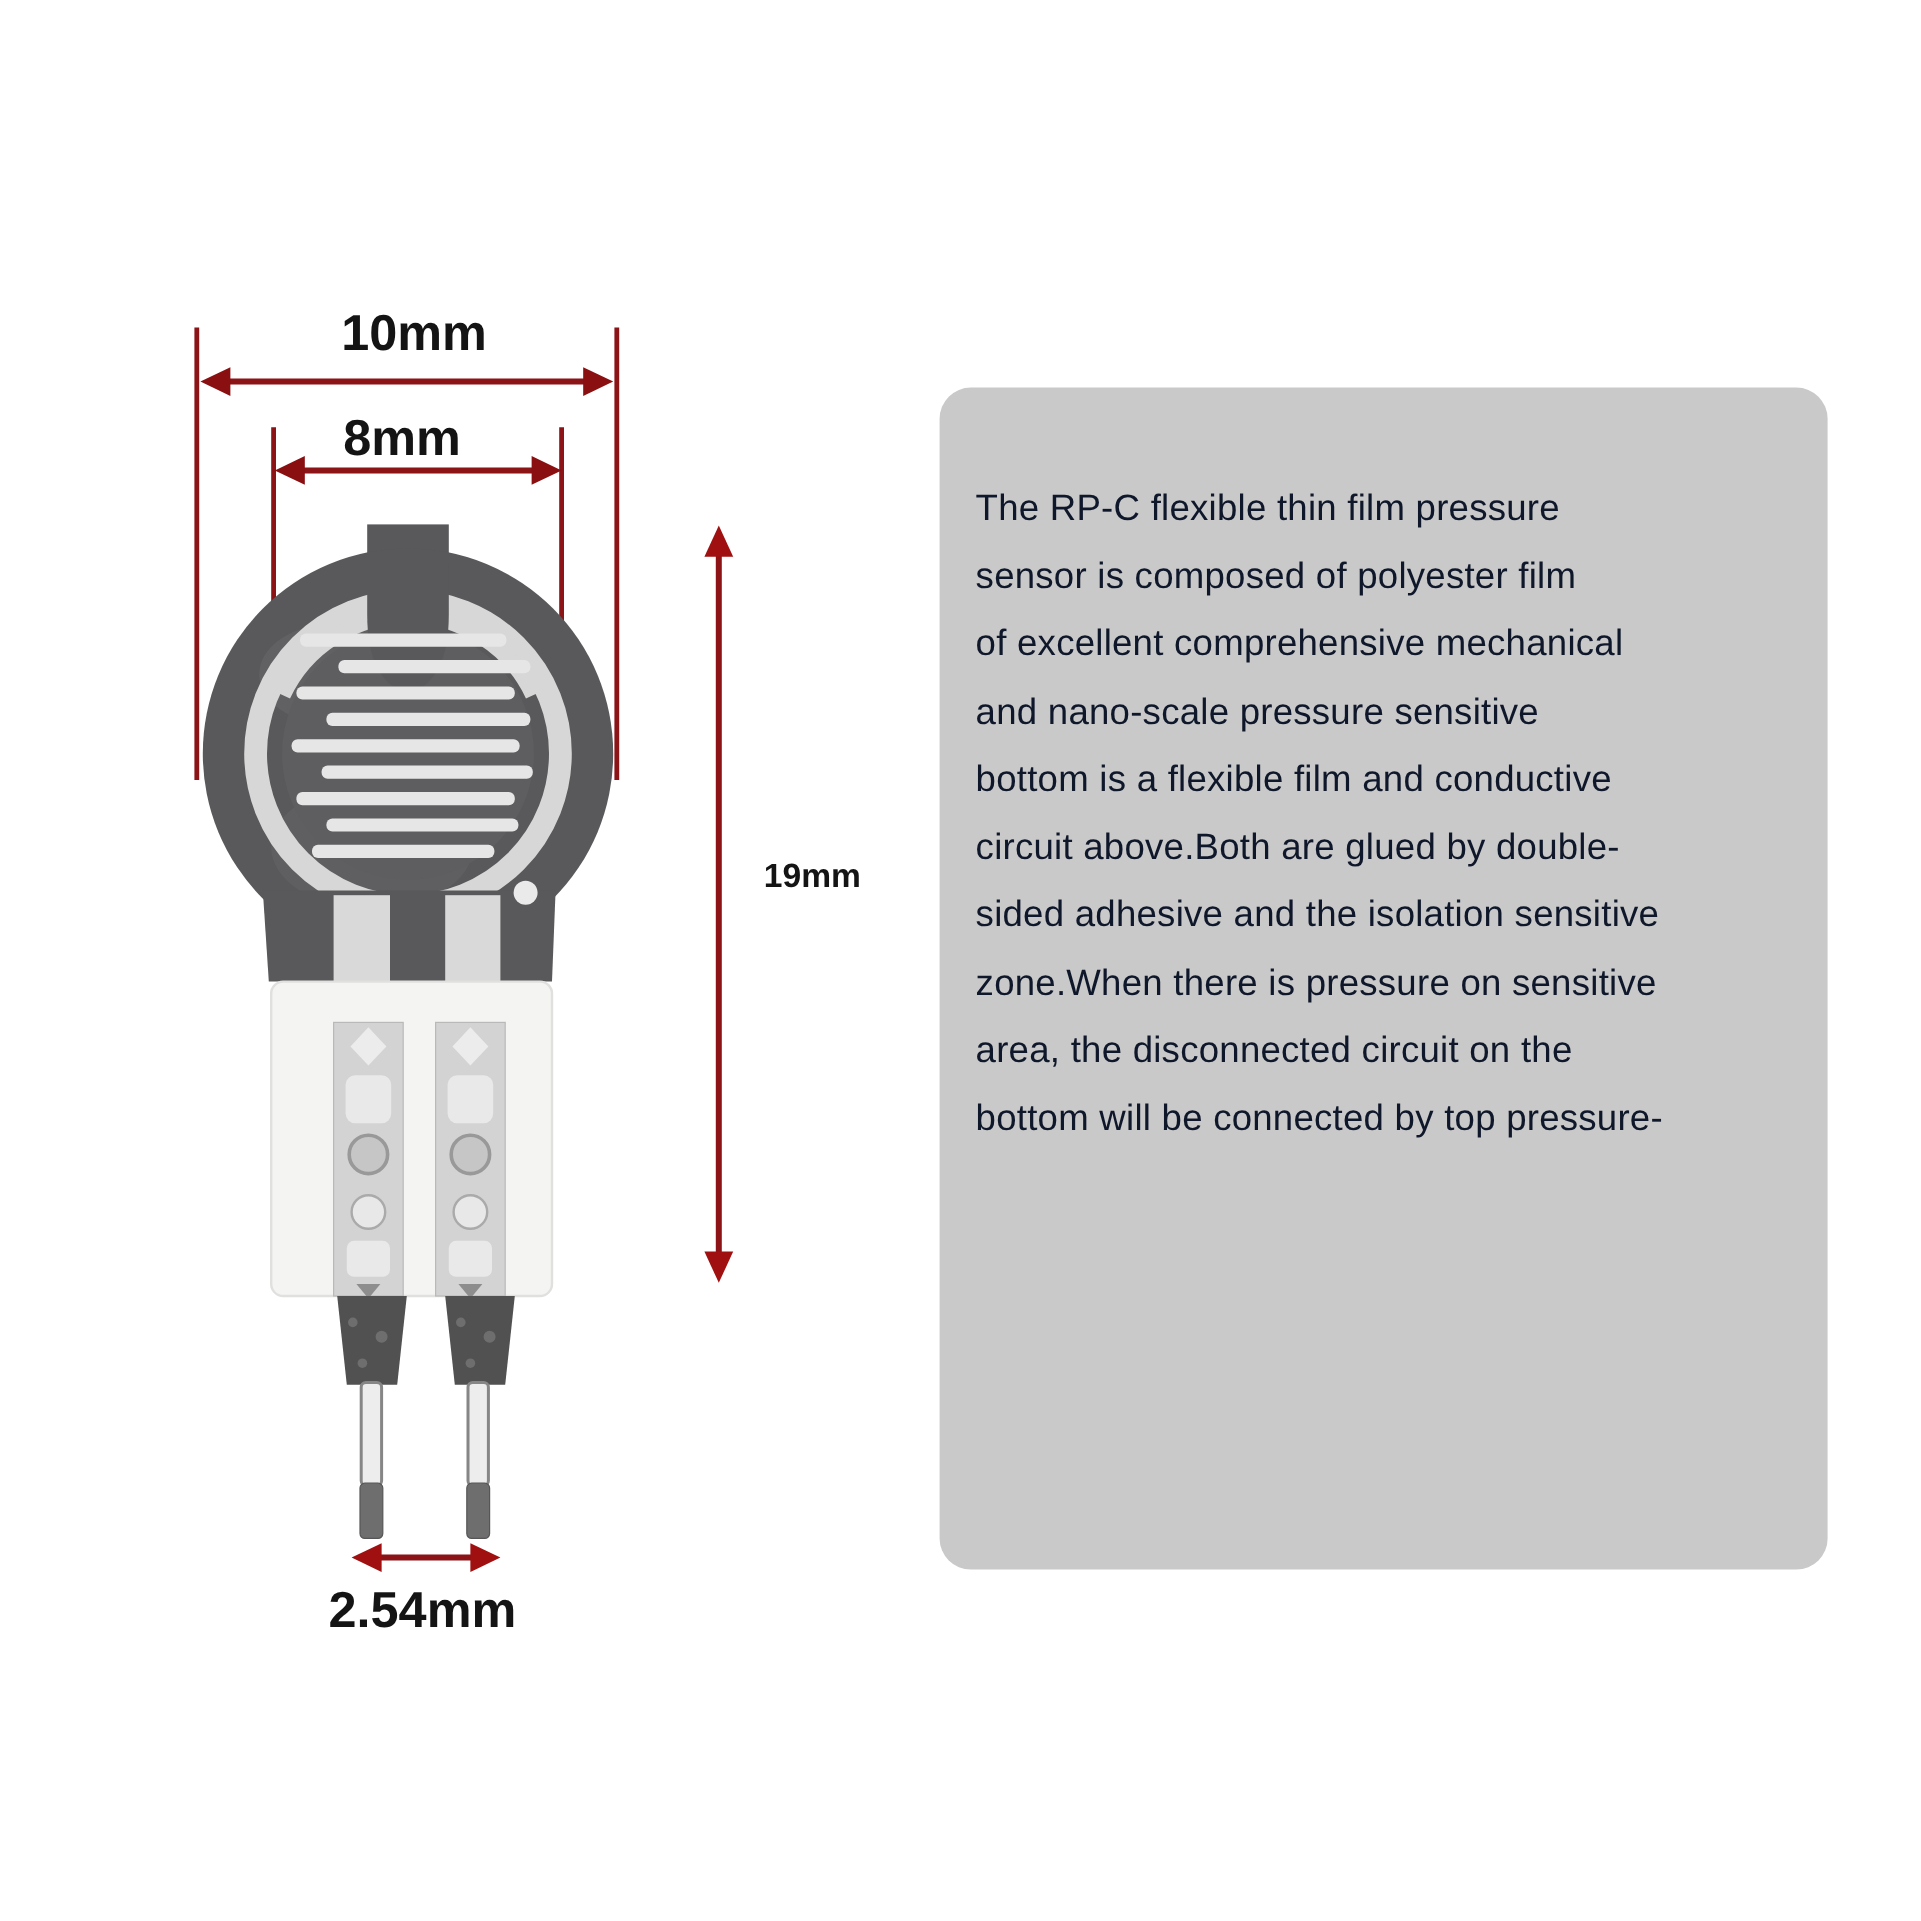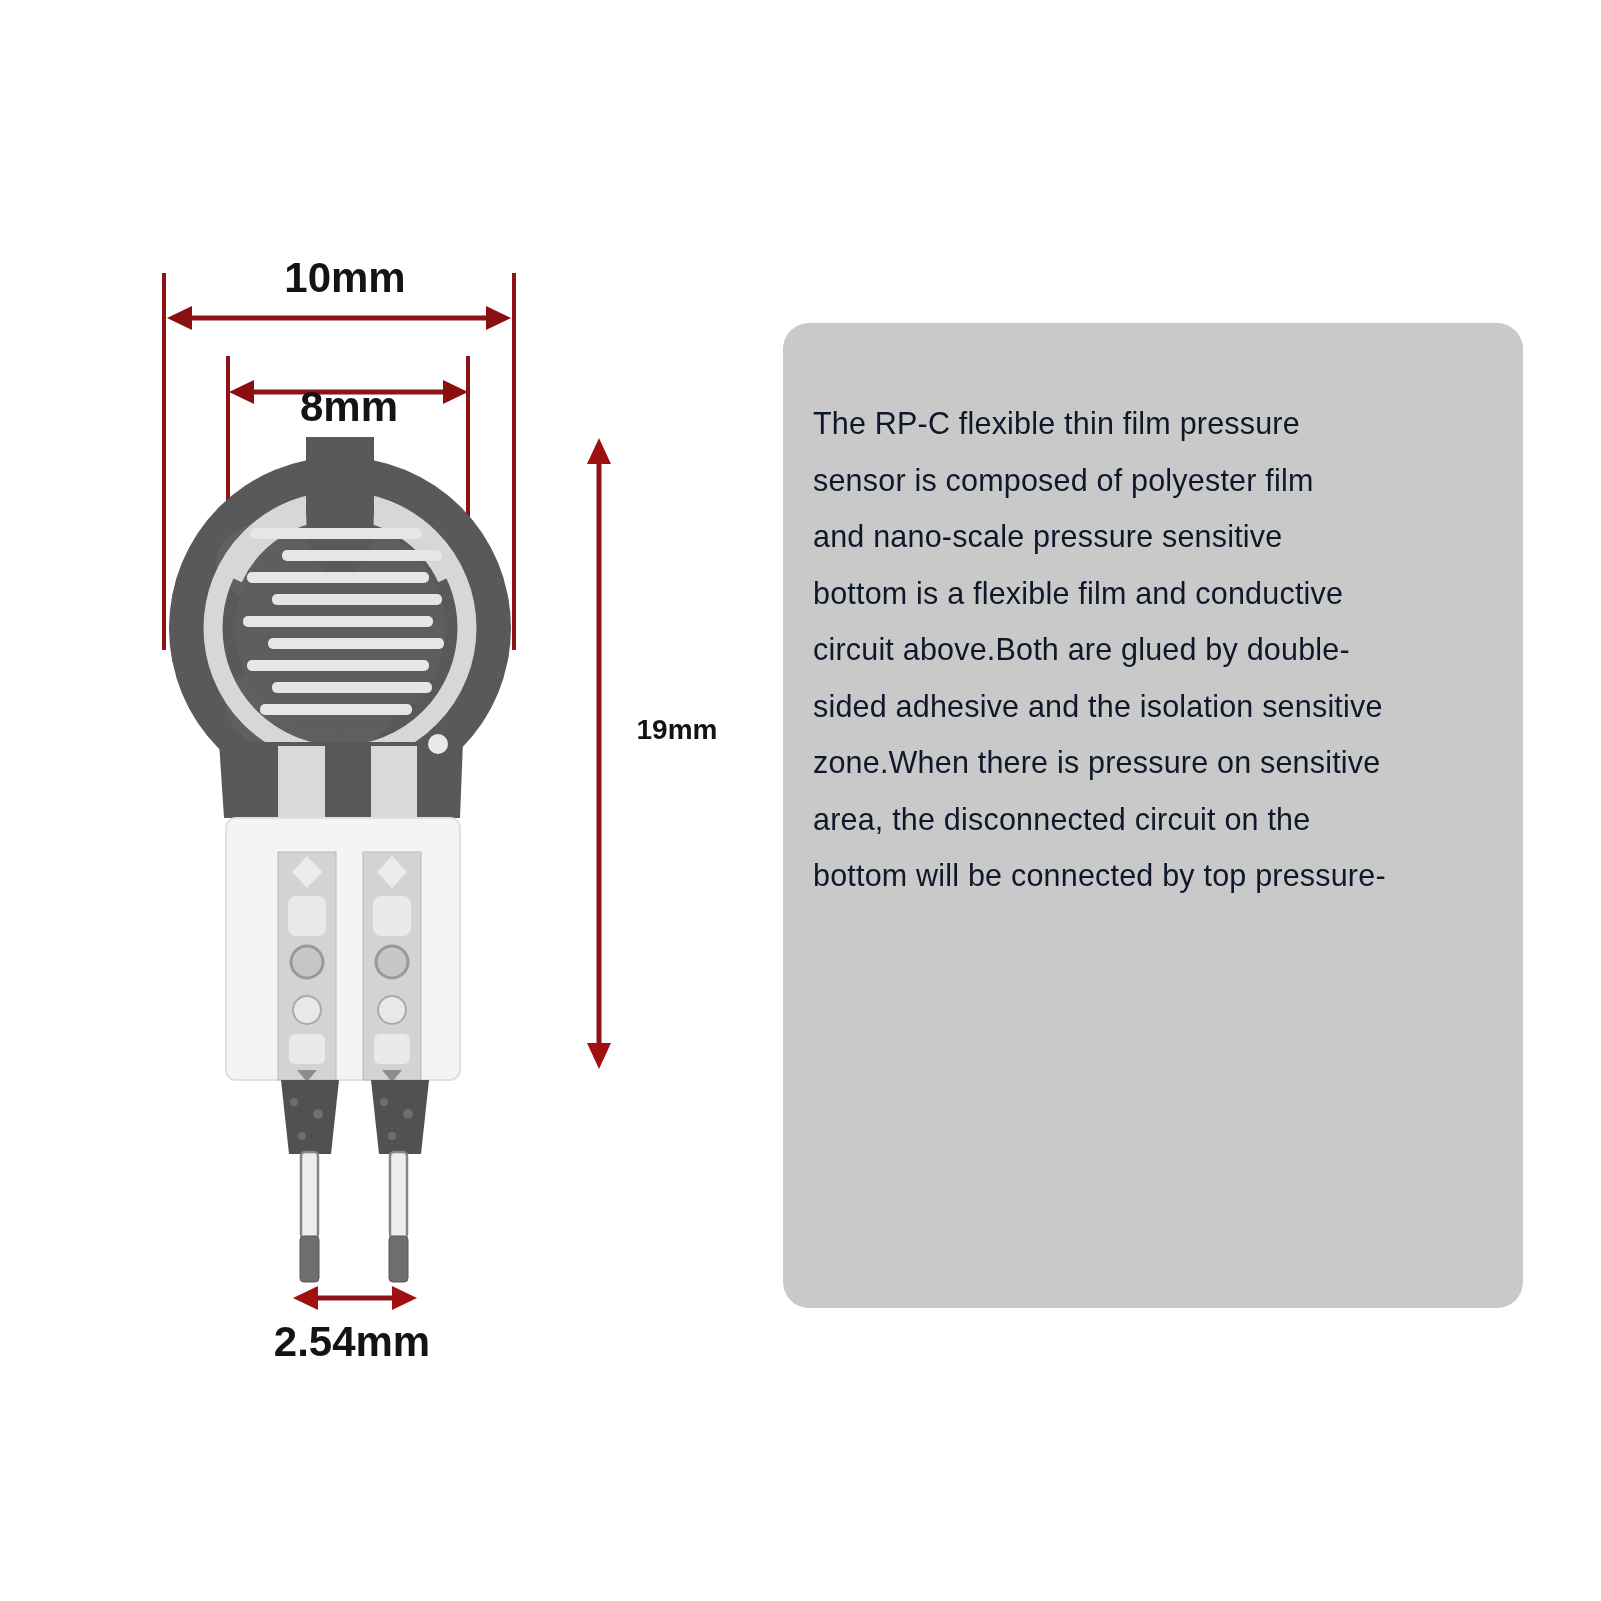--- a/index.html
+++ b/index.html
@@ -147,27 +147,28 @@
         <circle cx="408" cy="1114" r="5" fill="#6e6e6e"></circle>
         <circle cx="392" cy="1136" r="4" fill="#6e6e6e"></circle>
         <rect x="390" y="1152" width="17" height="86" rx="4" fill="#ededed" stroke="#868686" stroke-width="2.5"></rect>
         <rect x="389" y="1236" width="19" height="46" rx="4" fill="#6e6e6e" stroke="#565656" stroke-width="1"></rect>
       </g>
 
     </g>
   </svg>
 
   <div class="dim-label" style="left:345px;top:278px;">10mm</div>
-  <div class="dim-label" style="left:349px;top:365px;margin-top:42px;">8mm</div>
+  <div class="dim-label" style="left:335px;top:365px;">8mm</div>
   <div class="dim-label" style="left:677px;top:730px;font-size:28px;">19mm</div>
   <div class="dim-label" style="left:352px;top:1342px;">2.54mm</div>
 
   <div class="panel">
     <div class="panel-line">The RP-C flexible thin film pressure</div>
     <div class="panel-line">sensor is composed of polyester film</div>
+    <div class="panel-line">of excellent comprehensive mechanical</div>
     <div class="panel-line">and nano-scale pressure sensitive</div>
     <div class="panel-line">bottom is a flexible film and conductive</div>
     <div class="panel-line">circuit above.Both are glued by double-</div>
     <div class="panel-line">sided adhesive and the isolation sensitive</div>
     <div class="panel-line">zone.When there is pressure on sensitive</div>
     <div class="panel-line">area, the disconnected circuit on the</div>
     <div class="panel-line">bottom will be connected by top pressure-</div>
   </div>
 
 </div>

